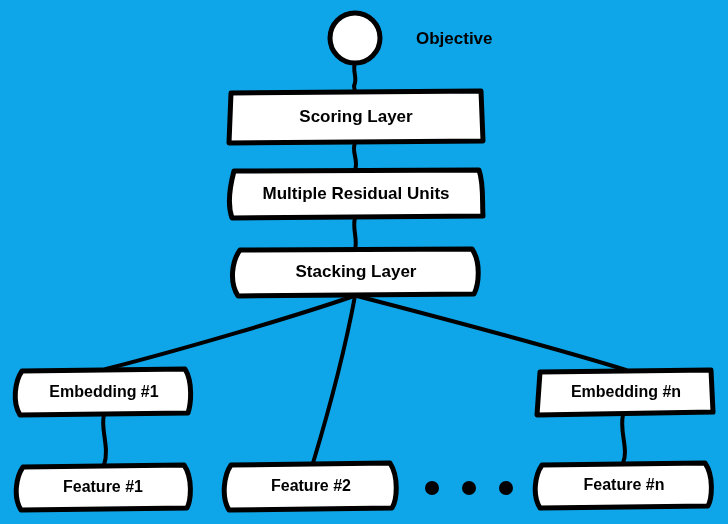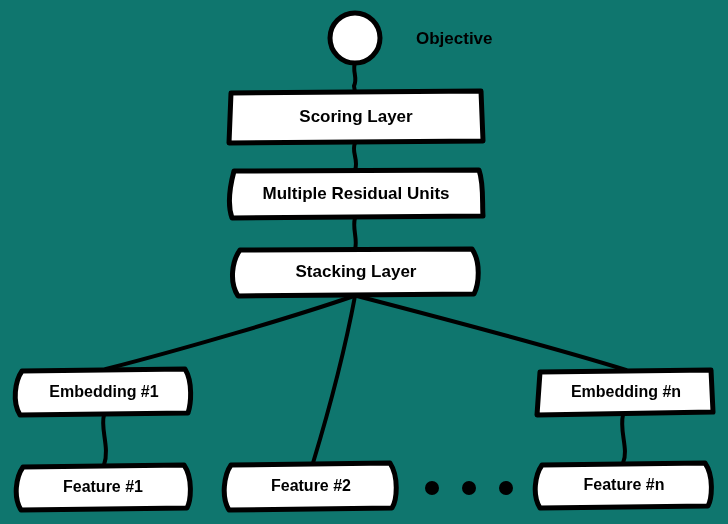--- a/index.html
+++ b/index.html
@@ -4,21 +4,21 @@
 <style>
   html, body {
     margin: 0;
     padding: 0;
     background: #ffffff;
   }
   #canvas {
     position: relative;
     width: 728px;
     height: 524px;
-    background: #0f766e;
+    background: #0ea5e9;
     overflow: hidden;
     font-family: "Liberation Sans", sans-serif;
   }
   #diagram-svg {
     position: absolute;
     top: 0;
     left: 0;
     width: 728px;
     height: 524px;
   }

